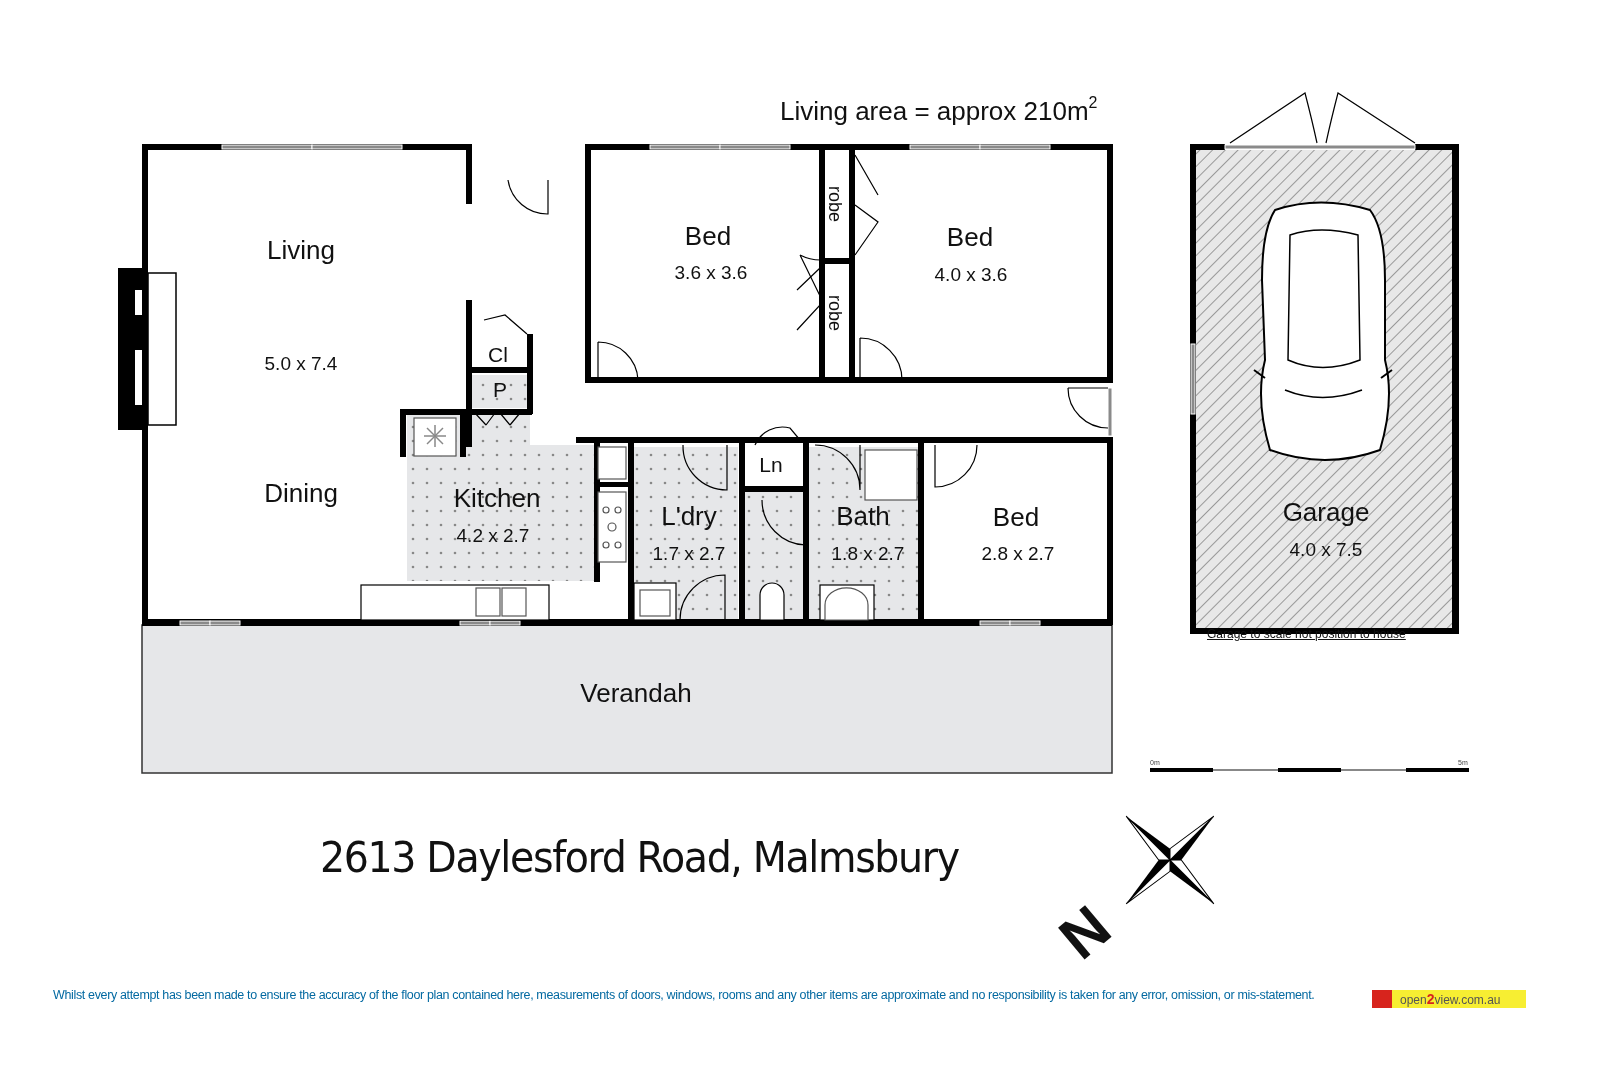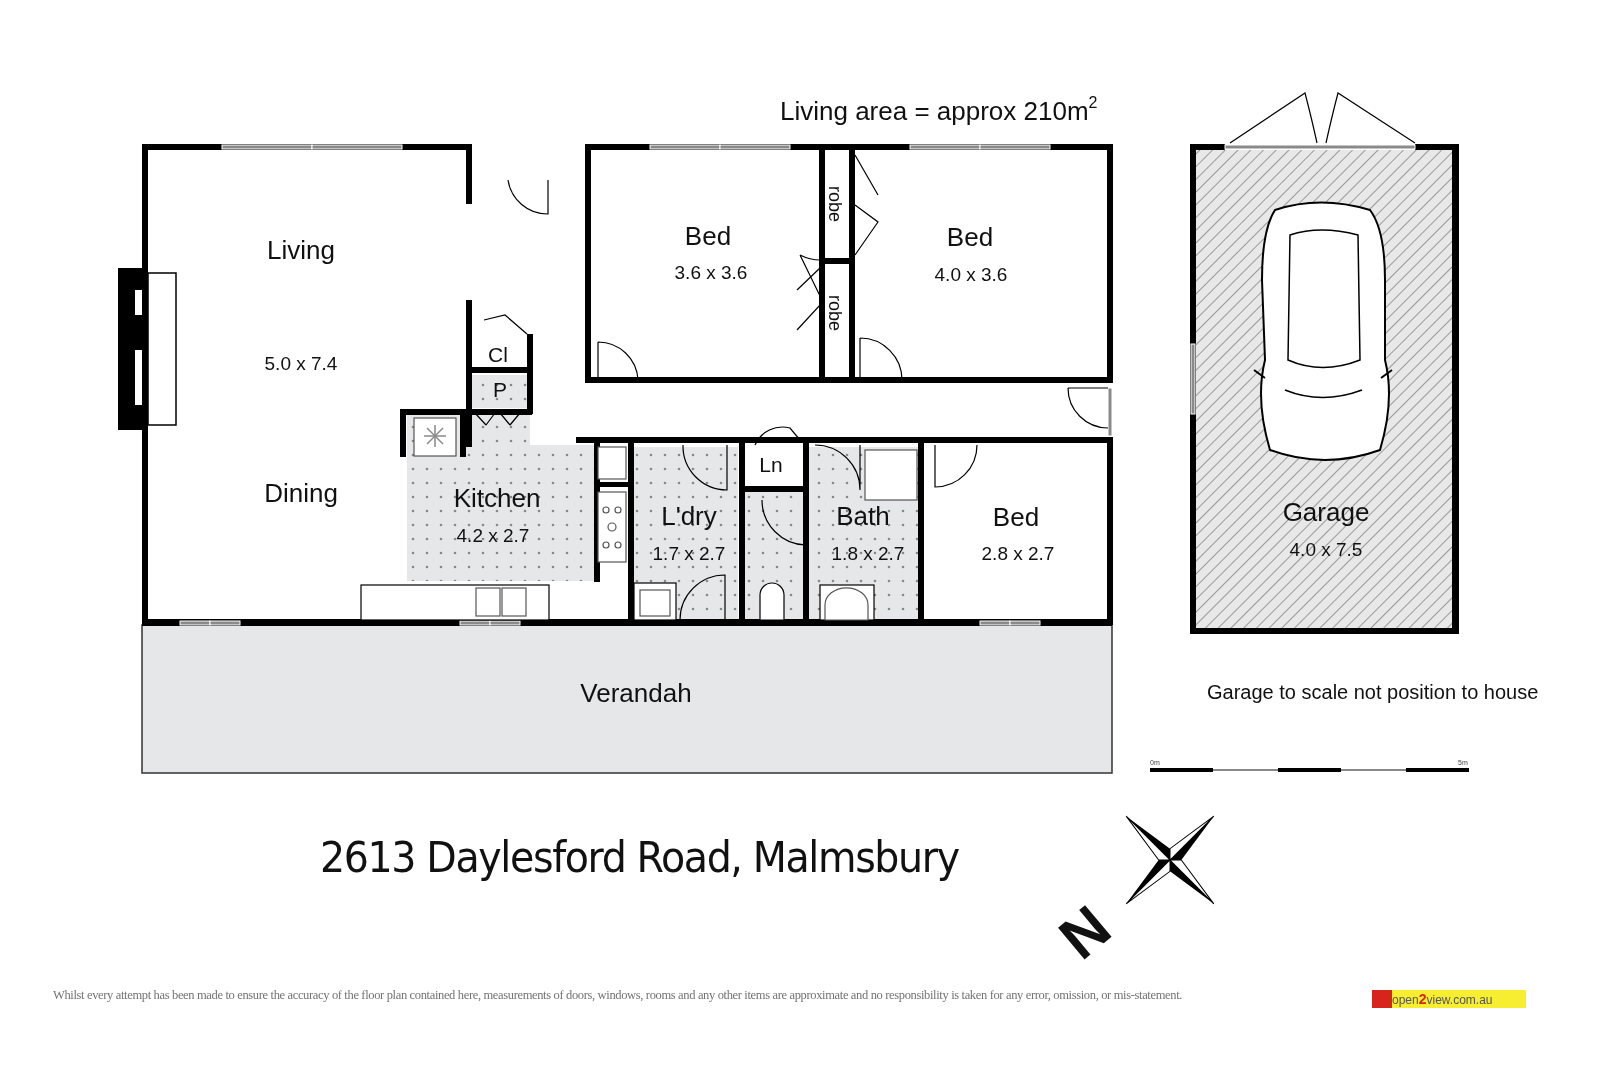--- a/index.html
+++ b/index.html
@@ -5,25 +5,25 @@
   html, body { margin:0; padding:0; background:#ffffff; }
   body { width:1600px; height:1067px; position:relative; overflow:hidden; font-family:"Liberation Sans", sans-serif; color:#111; }
   svg { position:absolute; left:0; top:0; }
   .lbl { font-family:"Liberation Sans", sans-serif; fill:#111; }
   .room-name { font-size:26px; }
   .room-dim { font-size:19px; }
   .small-name { font-size:21px; }
   .title { position:absolute; left:320px; top:832px; font-family:"DejaVu Sans", sans-serif; font-size:43px; letter-spacing:-1.5px; transform:scaleX(0.92); transform-origin:left top; color:#111; }
   .area { position:absolute; left:780px; top:96px; font-size:26px; }
   .area sup { font-size:16px; vertical-align:top; position:relative; top:-2px; }
-  .garage-note { position:absolute; left:1207px; top:681px; font-size:20px; }
-  .disclaimer { position:absolute; left:53px; top:988px; font-size:12.5px; line-height:15px; color:#737373; font-family:Liberation Serif, serif; letter-spacing:-0.35px; }
+  .garage-note { position:absolute; left:1207px; top:627px; font-size:12px;text-decoration:underline; }
+  .disclaimer { position:absolute; left:53px; top:988px; font-size:12.5px; line-height:15px; color:#0369a1; font-family:Liberation Sans, sans-serif; letter-spacing:-0.35px; }
   .logo { position:absolute; left:1372px; top:990px; width:154px; height:18px; display:flex; align-items:center; }
   .logo-mark { width:20px; height:18px; background:#d7241d; }
-  .logo-text { flex:1; height:18px; background:#f7ee32; font-size:12px; line-height:18px; color:#555; }
+  .logo-text { flex:1; height:18px; background:#f7ee32; font-size:12px; line-height:18px; padding-left:8px; color:#555; }
   .logo-text b { color:#d7241d; font-size:14px; }
   .scale-lbl { position:absolute; font-size:7px; color:#444; }
 </style>
 </head>
 <body>
 
 <div class="area"><span>Living area = approx 210m</span><sup>2</sup></div>
 
 <svg width="1600" height="1067" viewBox="0 0 1600 1067">
   <defs>

